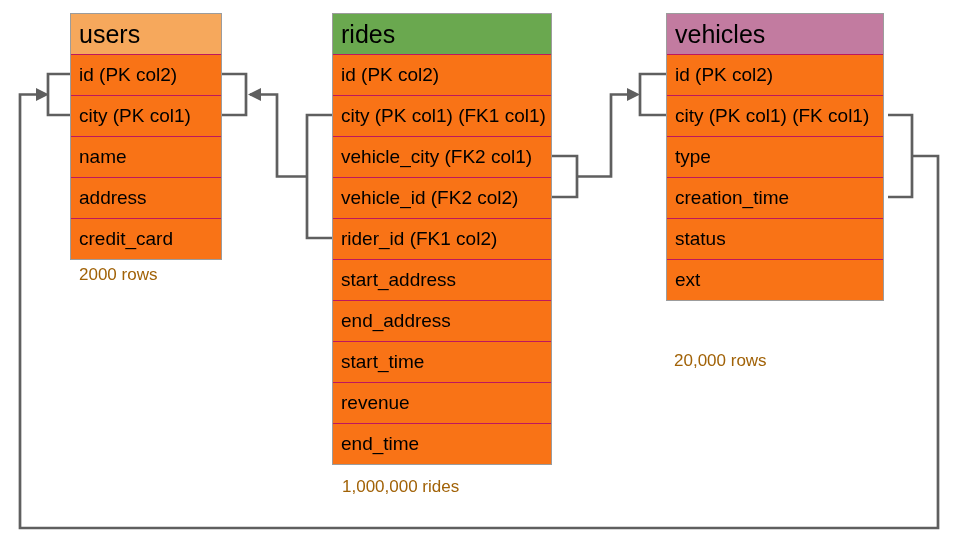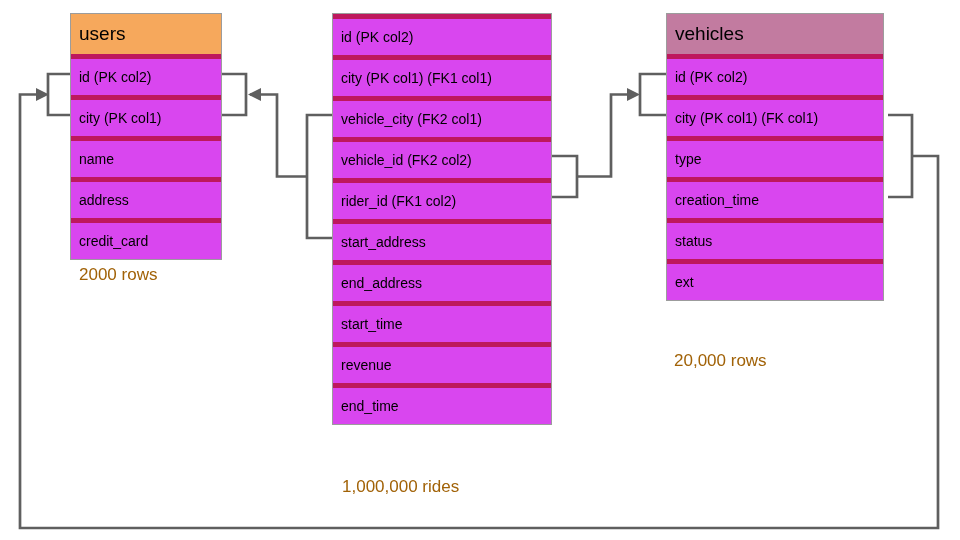--- a/index.html
+++ b/index.html
@@ -8,26 +8,26 @@
     font-family:"Liberation Sans","DejaVu Sans",sans-serif;color:#000;
   }
   .canvas{position:absolute;left:0;top:0;width:960px;height:540px;}
   svg.connectors{position:absolute;left:0;top:0;}
   .db-table{
     position:absolute;background:#ffffff;
     border:1px solid #9c9c9c;box-sizing:border-box;
   }
   .db-header{
     height:40px;display:flex;align-items:center;
-    padding-left:8px;font-size:19px;box-sizing:border-box;
+    padding-left:8px;font-size:25px;box-sizing:border-box;
   }
   .db-row{
-    height:41px;border-top:5px solid #be185d;background:#d946ef;
+    height:41px;border-top:1px solid #be185d;background:#f97316;
     display:flex;align-items:center;padding-left:8px;
-    font-size:14px;box-sizing:border-box;white-space:nowrap;
+    font-size:19px;box-sizing:border-box;white-space:nowrap;
   }
   .row-count{
     position:absolute;font-size:17px;line-height:22px;color:#a16207;
   }
 </style>
 </head>
 <body>
 
 <div class="canvas">
 
@@ -59,20 +59,21 @@
     <div class="db-header" style="background-color: rgb(246, 168, 92);">users</div>
     <div class="db-row">id (PK col2)</div>
     <div class="db-row">city (PK col1)</div>
     <div class="db-row">name</div>
     <div class="db-row">address</div>
     <div class="db-row">credit_card</div>
   </div>
   <div class="row-count" style="left:79px;top:264px;">2000 rows</div>
 
   <div class="db-table" style="left:332px;top:13px;width:220px;">
+    <div class="db-header" style="background-color: rgb(106, 168, 79);">rides</div>
     <div class="db-row">id (PK col2)</div>
     <div class="db-row">city (PK col1) (FK1 col1)</div>
     <div class="db-row">vehicle_city (FK2 col1)</div>
     <div class="db-row">vehicle_id (FK2 col2)</div>
     <div class="db-row">rider_id (FK1 col2)</div>
     <div class="db-row">start_address</div>
     <div class="db-row">end_address</div>
     <div class="db-row">start_time</div>
     <div class="db-row">revenue</div>
     <div class="db-row">end_time</div>

